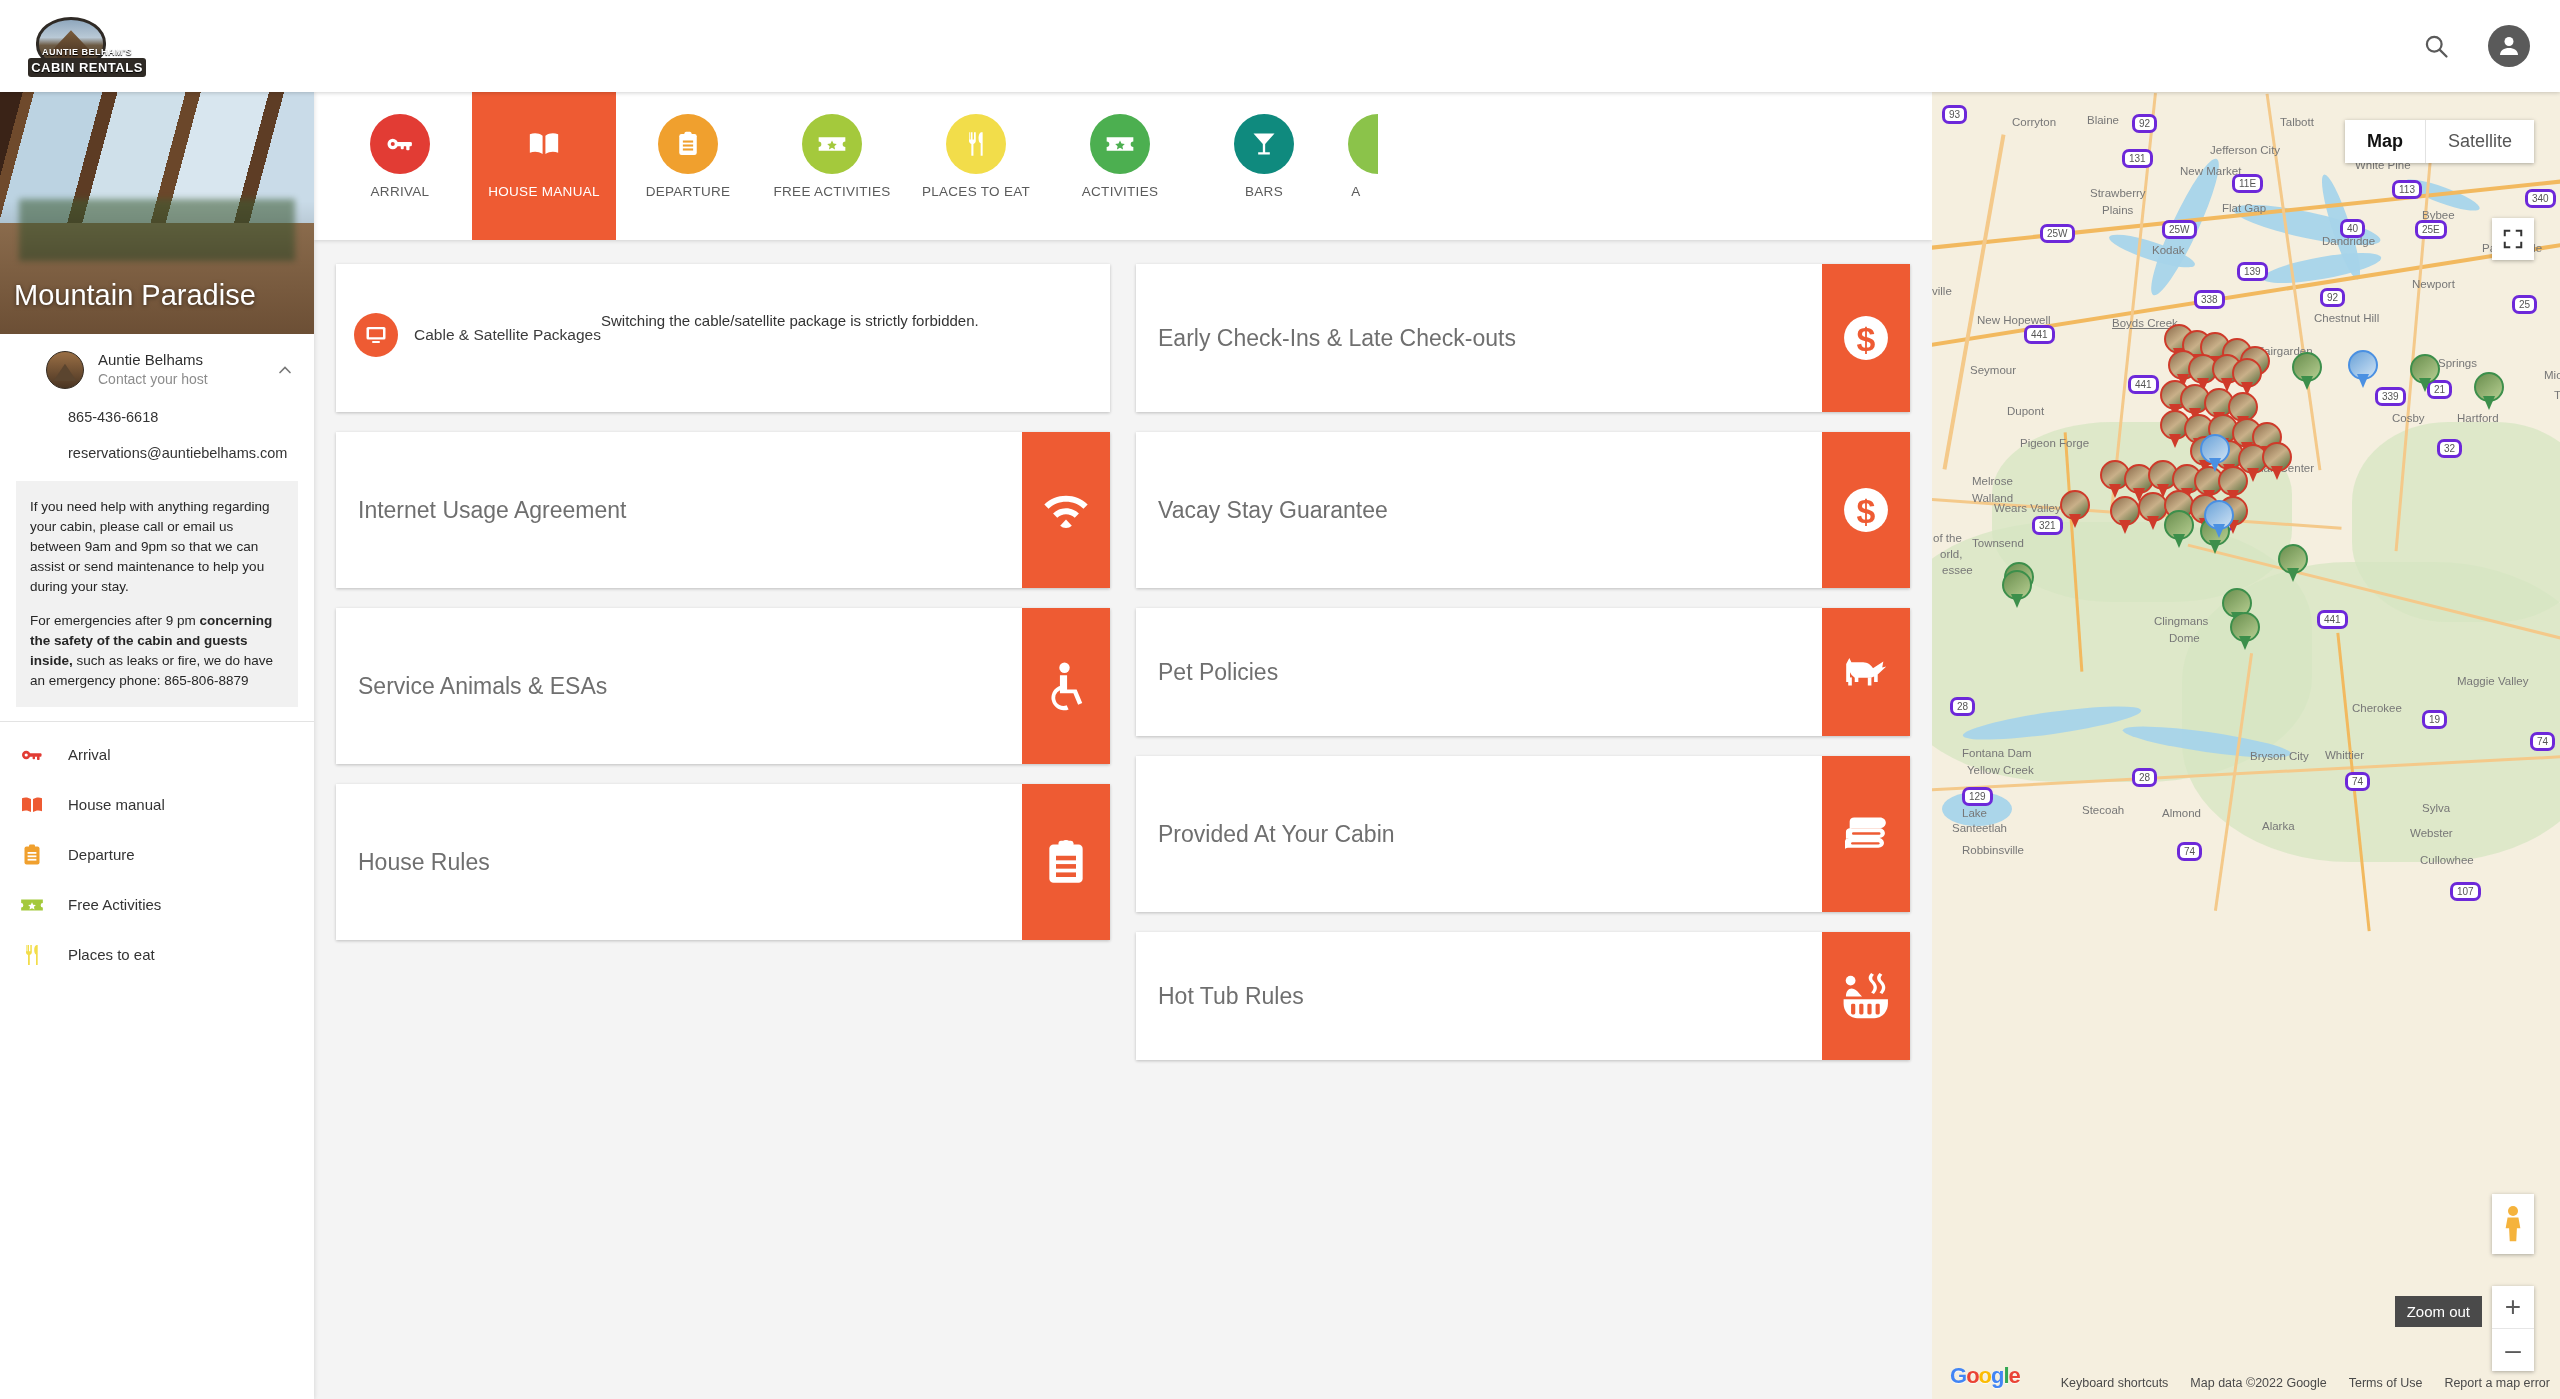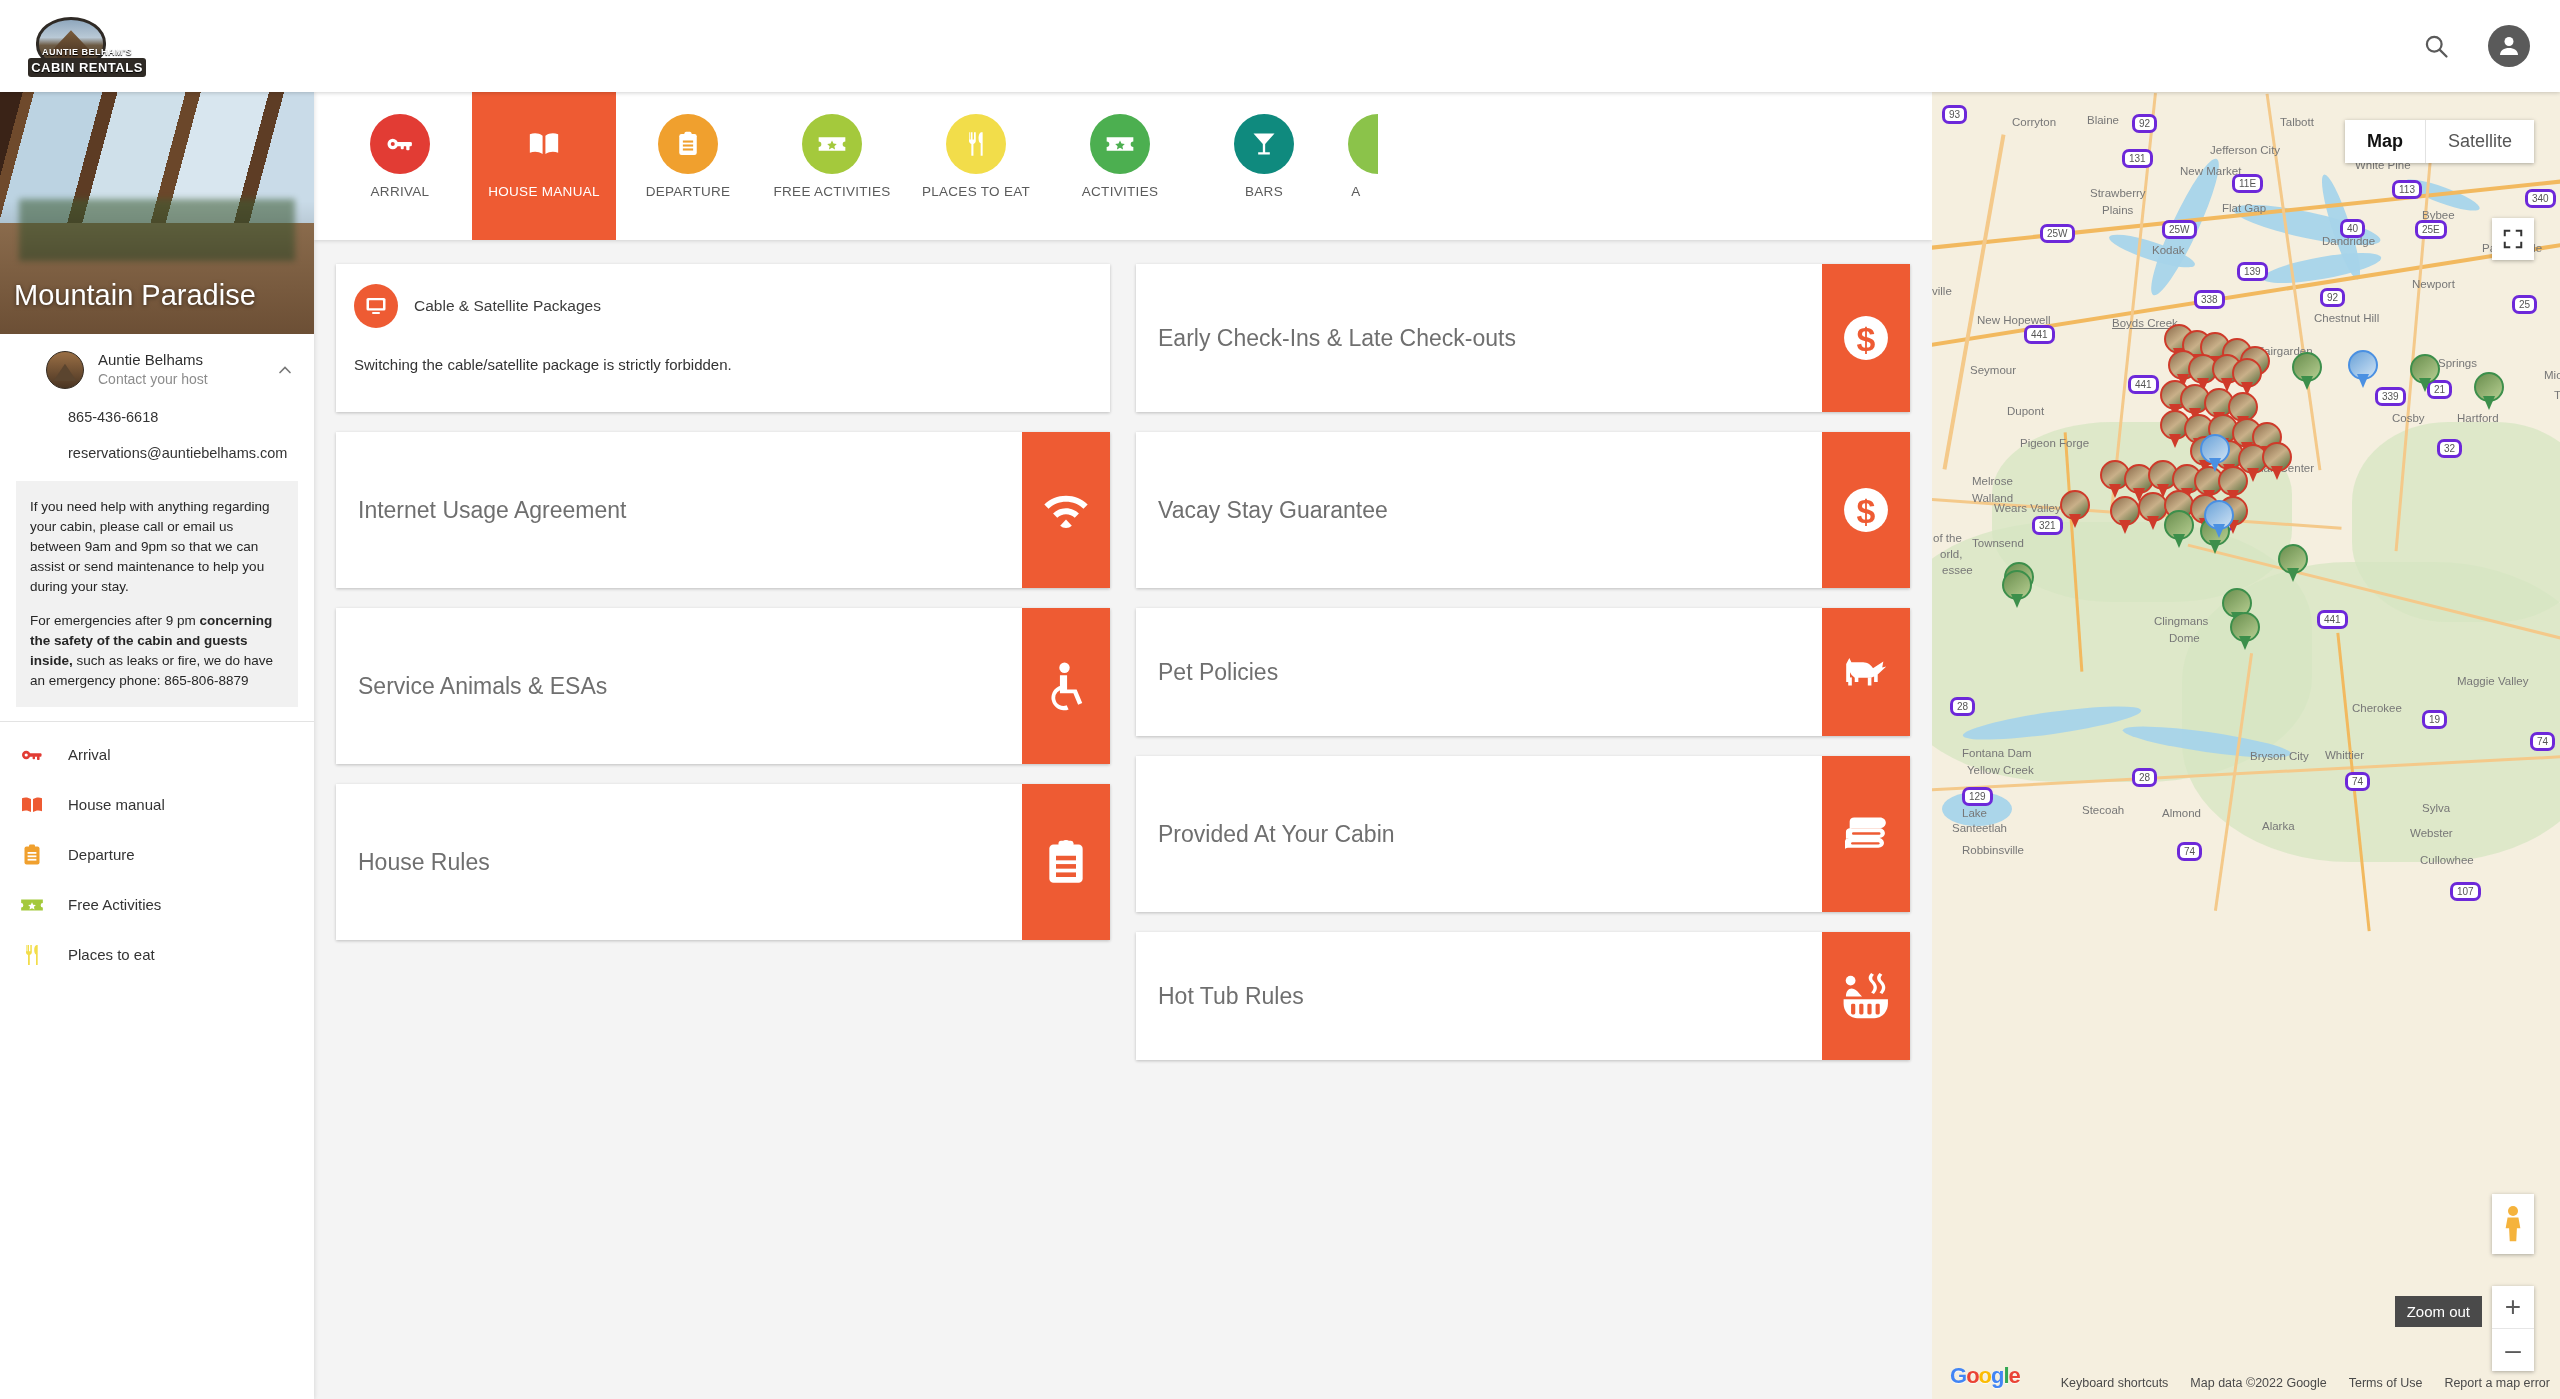--- a/index.html
+++ b/index.html
@@ -127,21 +127,21 @@
     background: #fff; display: flex; align-items: stretch; min-height: 144px;
     box-shadow: 0 1px 3px rgba(0,0,0,.22); cursor: pointer;
   }
   .card-text { flex: 1; display: flex; align-items: center; padding: 18px 22px; }
   .card-title { font-size: 23px; color: #6f6f6f; line-height: 1.42; font-weight: 400; }
   .card-ico {
     width: 88px; min-width: 88px; background: #ee5b33;
     display: flex; align-items: center; justify-content: center;
   }
   
-  .card-note { flex-direction: column; align-items: stretch; padding: 20px 18px 26px 18px; min-height: 148px; }
+  .card-note { flex-direction: row; align-items: stretch; padding: 20px 18px 26px 18px; min-height: 148px; }
   .note-head { display: flex; align-items: center; gap: 16px; }
   .note-badge { width: 44px; height: 44px; border-radius: 50%; background: #ee5b33; display:flex;align-items:center;justify-content:center; flex:0 0 44px;}
   .note-title { font-size: 15.5px; color: #3c3c3c; }
   .note-body { margin-top: 26px; font-size: 15px; color: #333; line-height: 1.42; }
 
   
   .map { width: 628px; min-width: 628px; position: relative; overflow: hidden; background: #f3efe4; }
   .map-canvas { position: absolute; inset: 0; background: #f5efdf; }
   .water { position: absolute; background: #a6d4ea; opacity: .95; }
   .road { position: absolute; background: #f4c98a; }

